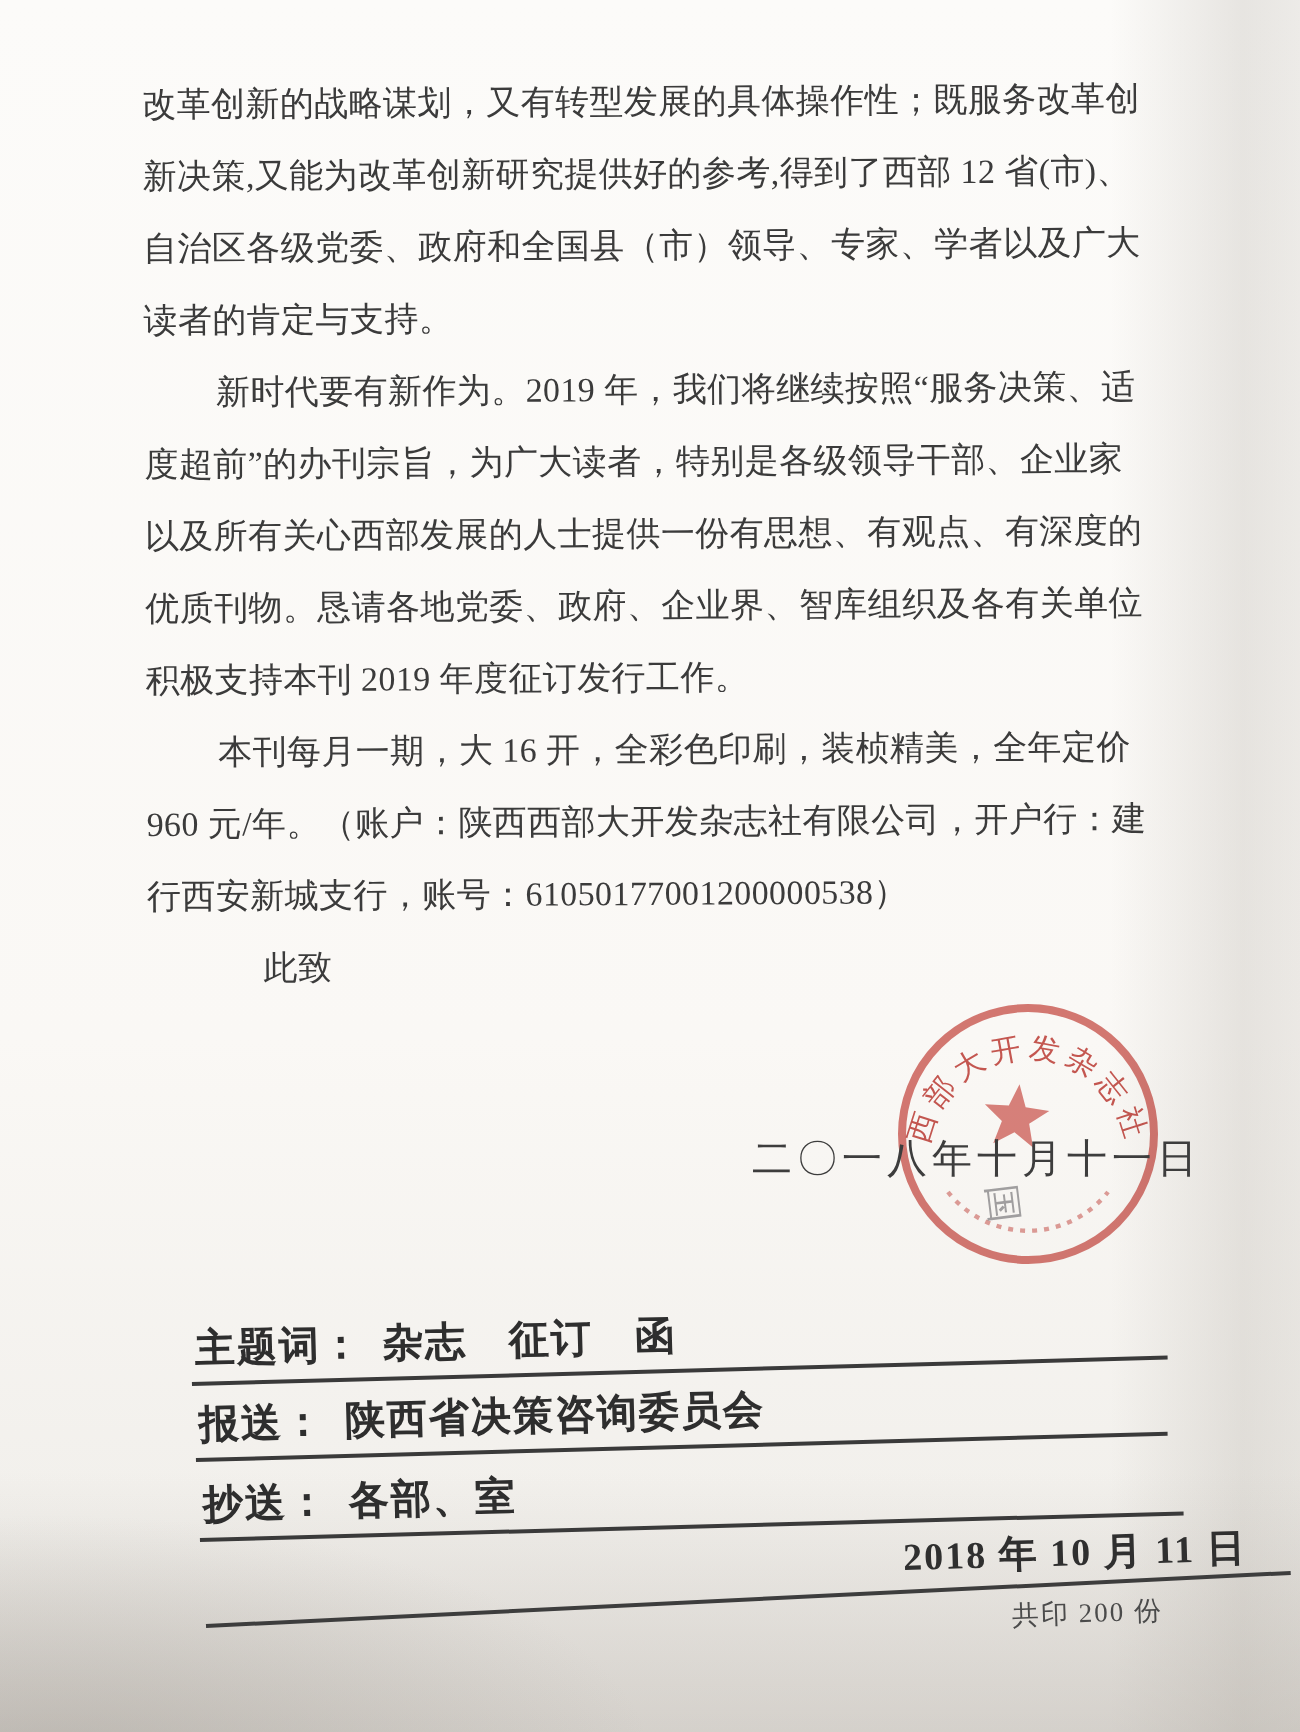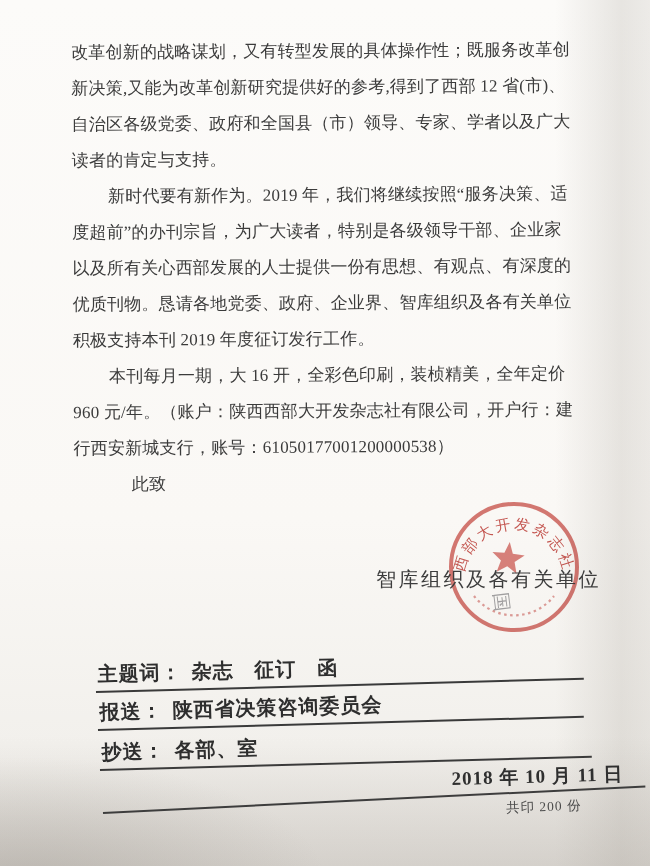--- a/index.html
+++ b/index.html
@@ -87,21 +87,21 @@
     <div class="line">度超前”的办刊宗旨，为广大读者，特别是各级领导干部、企业家</div>
     <div class="line">以及所有关心西部发展的人士提供一份有思想、有观点、有深度的</div>
     <div class="line">优质刊物。恳请各地党委、政府、企业界、智库组织及各有关单位</div>
     <div class="line">积极支持本刊 2019 年度征订发行工作。</div>
     <div class="line indent">本刊每月一期，大 16 开，全彩色印刷，装桢精美，全年定价</div>
     <div class="line">960 元/年。（账户：陕西西部大开发杂志社有限公司，开户行：建</div>
     <div class="line">行西安新城支行，账号：61050177001200000538）</div>
     <div class="line indent2">此致</div>
   </div>
 
-  <div class="cn-date">智库组织及各有关单位</div>
+  <div class="cn-date">二〇一八年十月十一日</div>
 
   <svg class="seal" viewBox="0 0 140 140" xmlns="http://www.w3.org/2000/svg">
     <defs>
       <path id="sealArc" d="M 21 92 A 50 50 0 1 1 119 92" fill="none"></path>
     </defs>
     <circle cx="70" cy="70" r="63" fill="none" stroke="#c6423b" stroke-width="4" opacity="0.70"></circle>
     <path d="M64,45 L68.23,56.17 L80.17,56.75 L70.85,64.22 L73.99,75.75 L64,69.2 L54.01,75.75 L57.15,64.22 L47.83,56.75 L59.77,56.17 Z" fill="#cc4a43" opacity="0.68" transform="rotate(6 64 62)"></path>
     <text font-size="15" fill="#bf3c36" opacity="0.85" letter-spacing="3" font-family="Liberation Serif, DejaVu Serif, serif">
       <textPath href="#sealArc" startOffset="50%" text-anchor="middle">西部大开发杂志社</textPath>
     </text>

